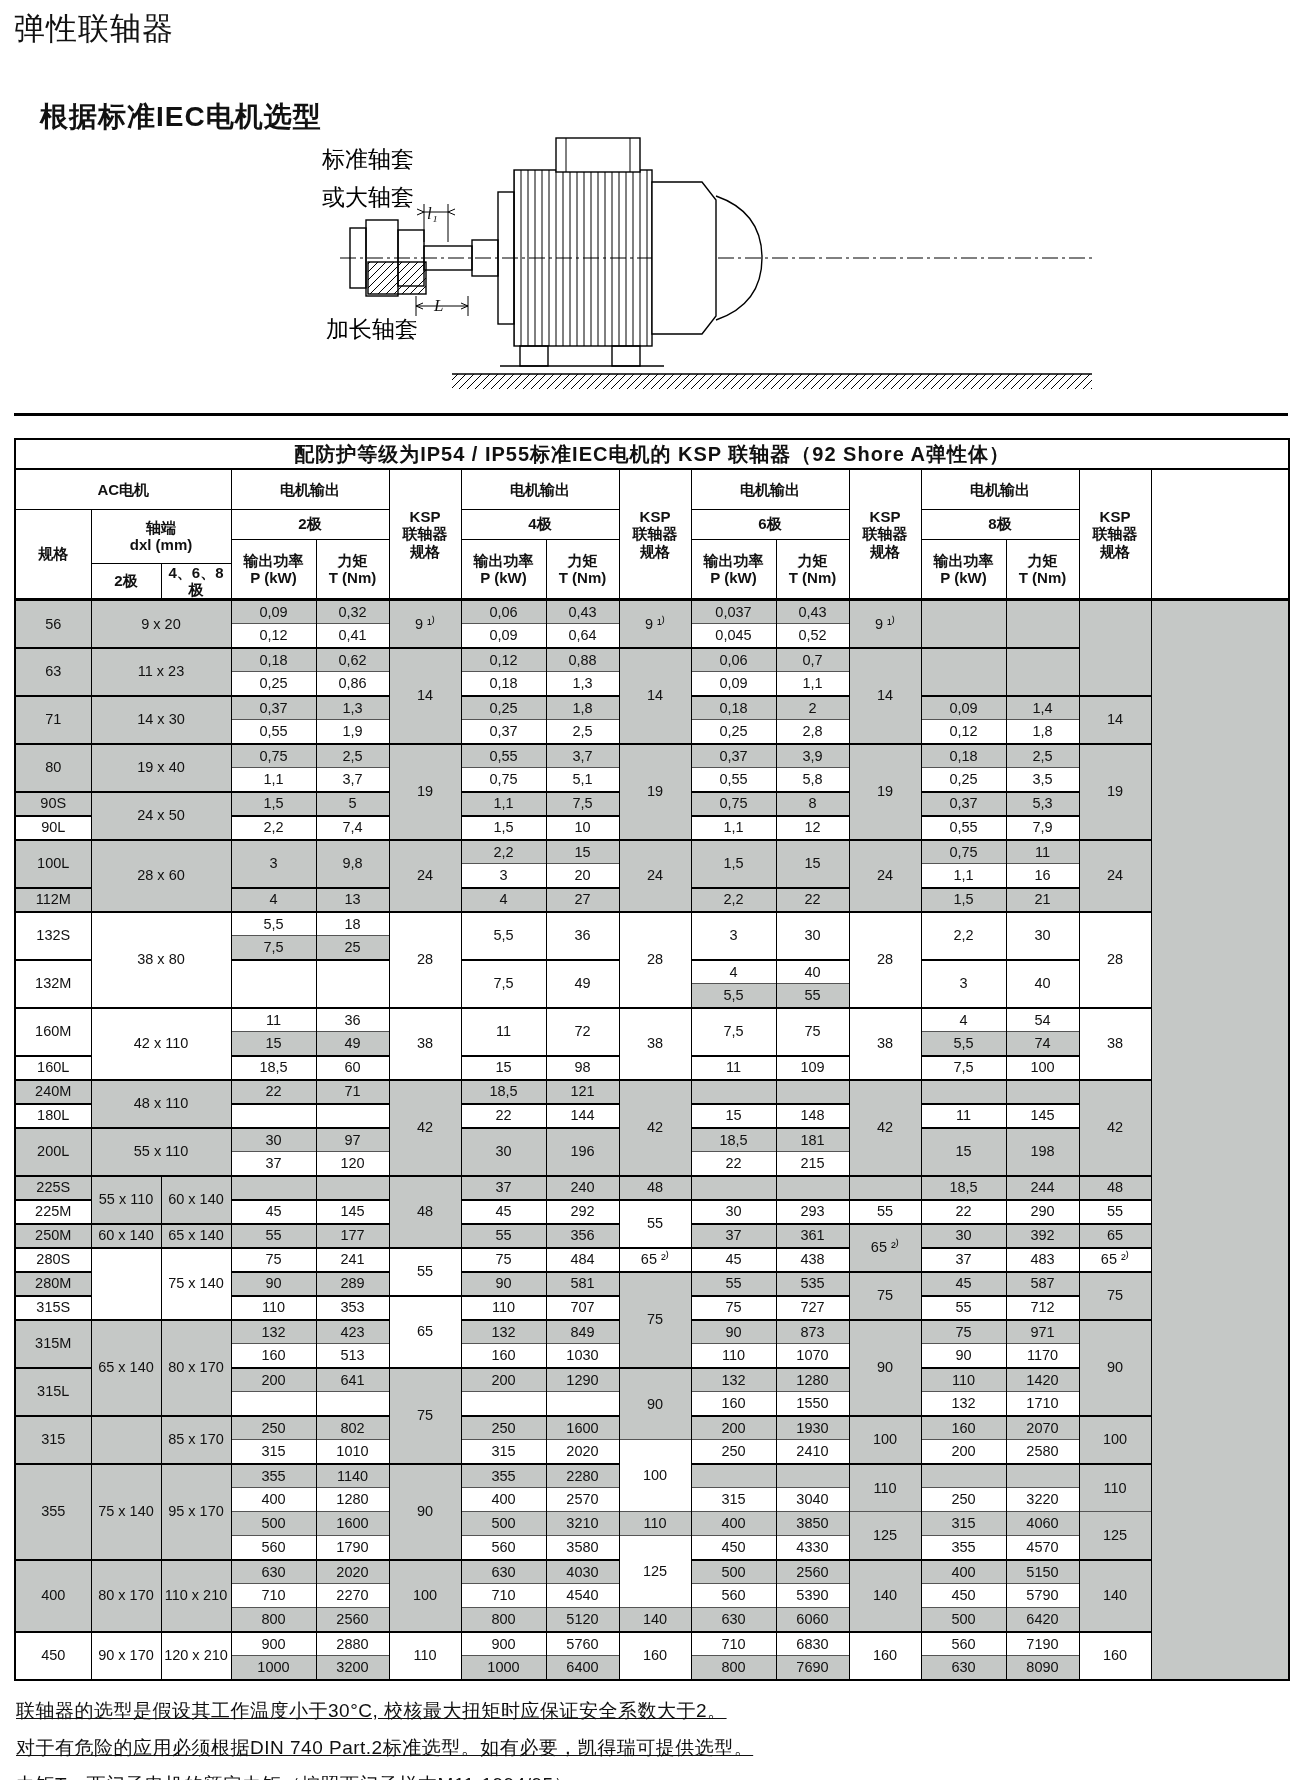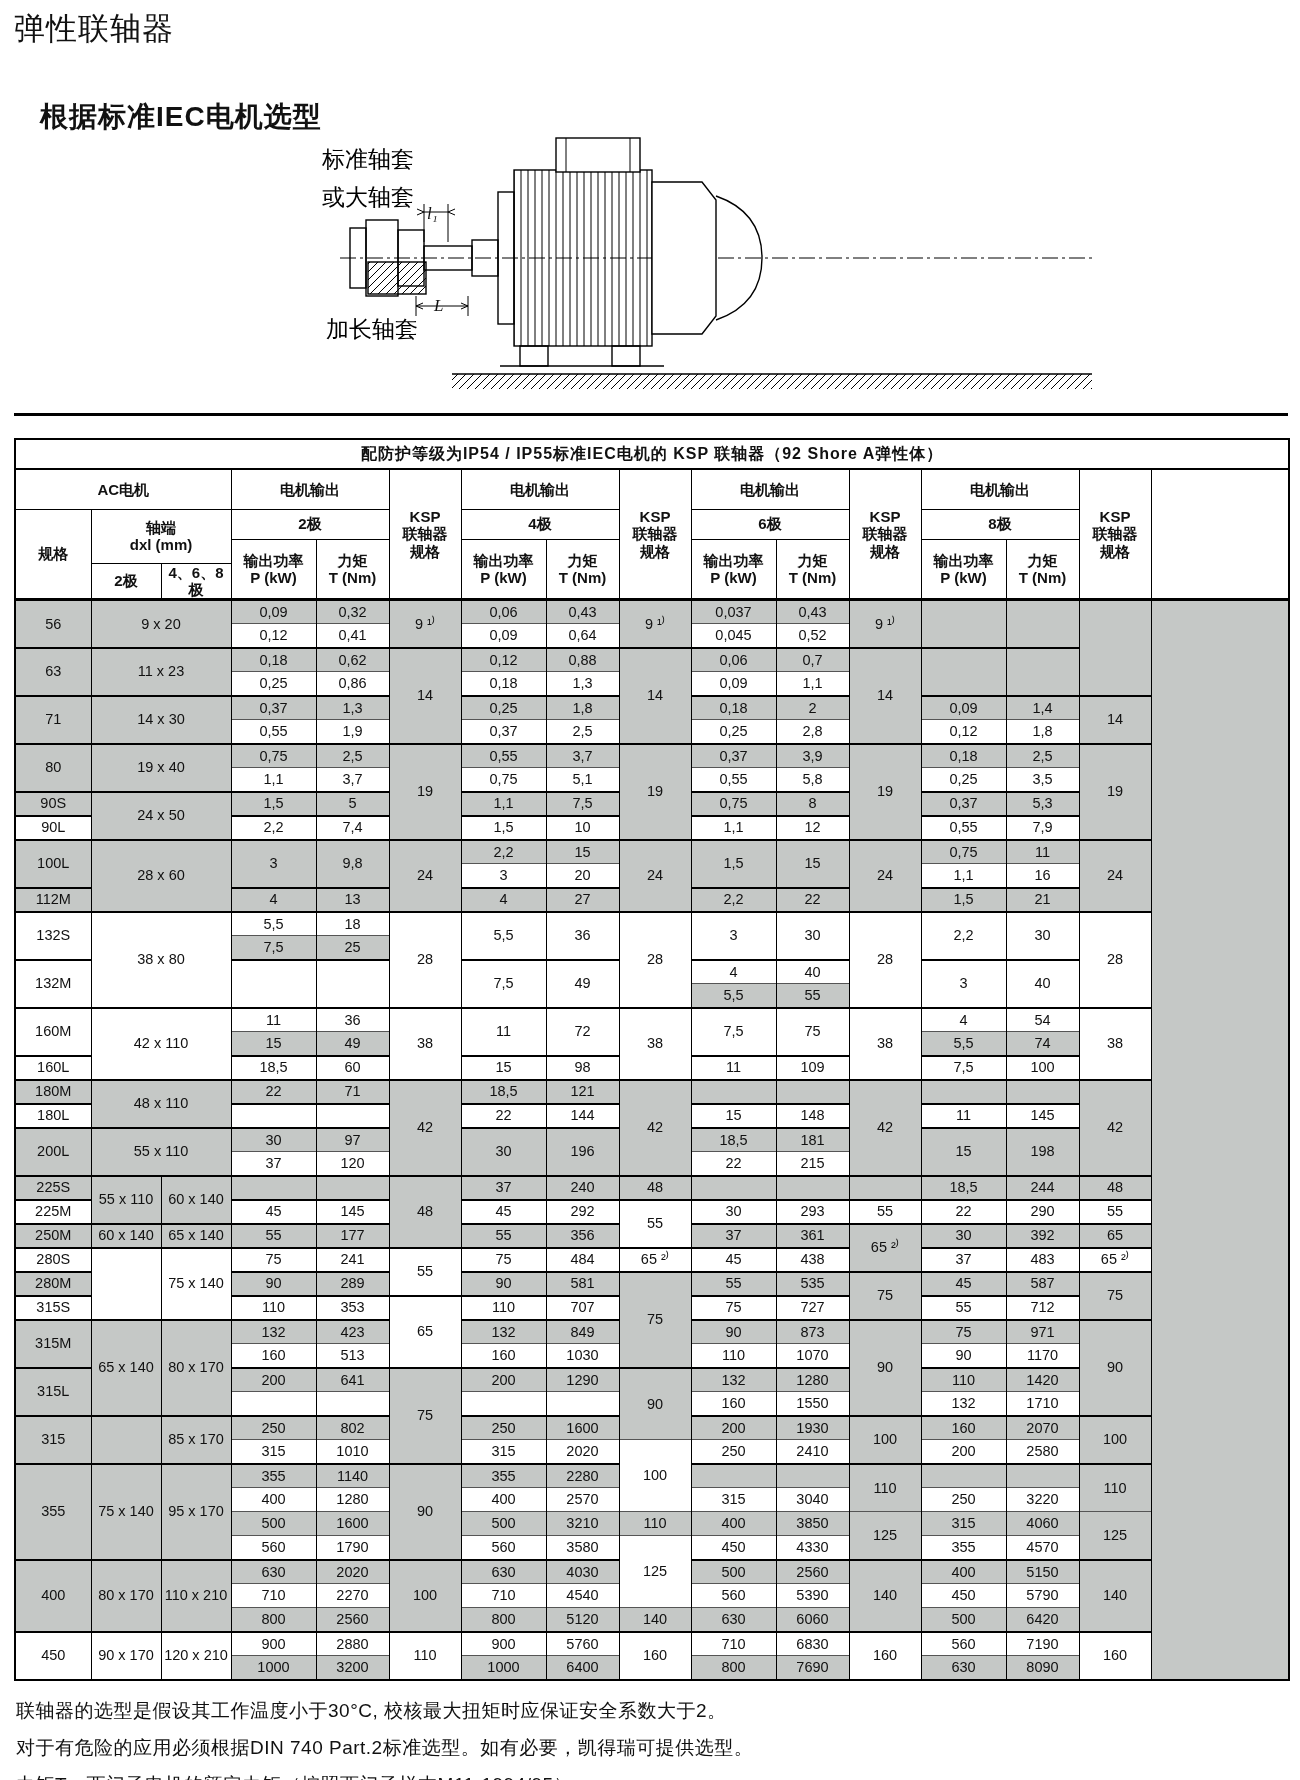--- a/index.html
+++ b/index.html
@@ -16,29 +16,29 @@
   .lbl-L{left:434px;top:284px;}
   .toprule{position:absolute;left:14px;top:413px;width:1274px;height:3px;background:#000;}
   svg.dwg{position:absolute;left:0;top:0;}
 
   table.main{position:absolute;left:14px;top:438px;width:1274px;border-collapse:collapse;
              table-layout:fixed;border:2.5px solid #000;}
   table.main th, table.main td{padding:0;text-align:center;vertical-align:middle;overflow:hidden;}
   thead{border-bottom:3px solid #000;}
   thead th{border:1.5px solid #000;background:#fff;font-weight:bold;font-size:15px;
            line-height:1.15;white-space:pre-line;}
-  tr.ttl th{font-size:16px;border-bottom:2.5px solid #000;letter-spacing:1px;border-radius:10px;}
+  tr.ttl th{font-size:20px;border-bottom:2.5px solid #000;letter-spacing:1px;border-radius:10px;}
   tbody tr{height:24px;}
   tbody td{border-left:1px solid #000;border-right:1px solid #000;border-top:1px solid #555;
            font-size:14.5px;line-height:1;background:transparent;}
   tbody tr.odd{background:#c5c8c6;}
   tbody tr.even{background:#fff;}
   tbody tr.grp td{border-top:2.5px solid #000;}
   .footnotes{position:absolute;left:16px;top:1698px;width:1270px;}
-  .footnotes p{margin:0 0 11px 0;font-size:19px;letter-spacing:0.5px;}
+  .footnotes p{margin:0 0 11px 0;font-size:19px;letter-spacing:0.5px;text-decoration:underline;}
 </style>
 </head>
 <body>
 
 <div class="page">
 
   <div class="page-title">弹性联轴器</div>
   <div class="section-title">根据标准IEC电机选型</div>
 
   <svg class="dwg" width="1300" height="420" viewBox="0 0 1300 420">
@@ -381,21 +381,21 @@
           <td>18,5</td>
           <td>60</td>
           <td>15</td>
           <td>98</td>
           <td>11</td>
           <td>109</td>
           <td>7,5</td>
           <td>100</td>
         </tr>
         <tr class="odd grp">
-          <td>180M</td>
+          <td>240M</td>
           <td rowspan="2" colspan="2">48 x 110</td>
           <td>22</td>
           <td>71</td>
           <td rowspan="4">42</td>
           <td>18,5</td>
           <td>121</td>
           <td rowspan="4">42</td>
           <td></td>
           <td></td>
           <td rowspan="4">42</td>

